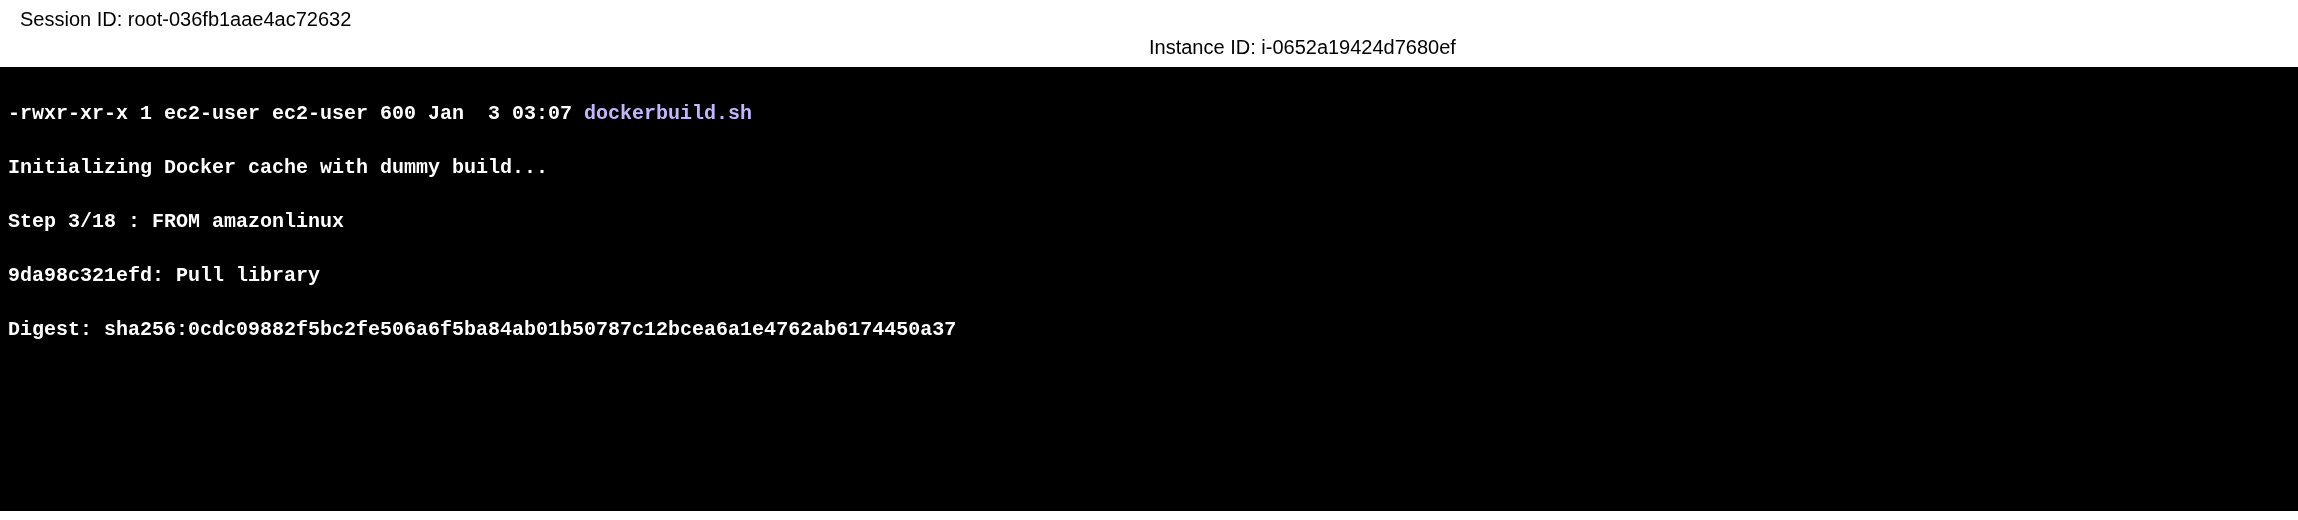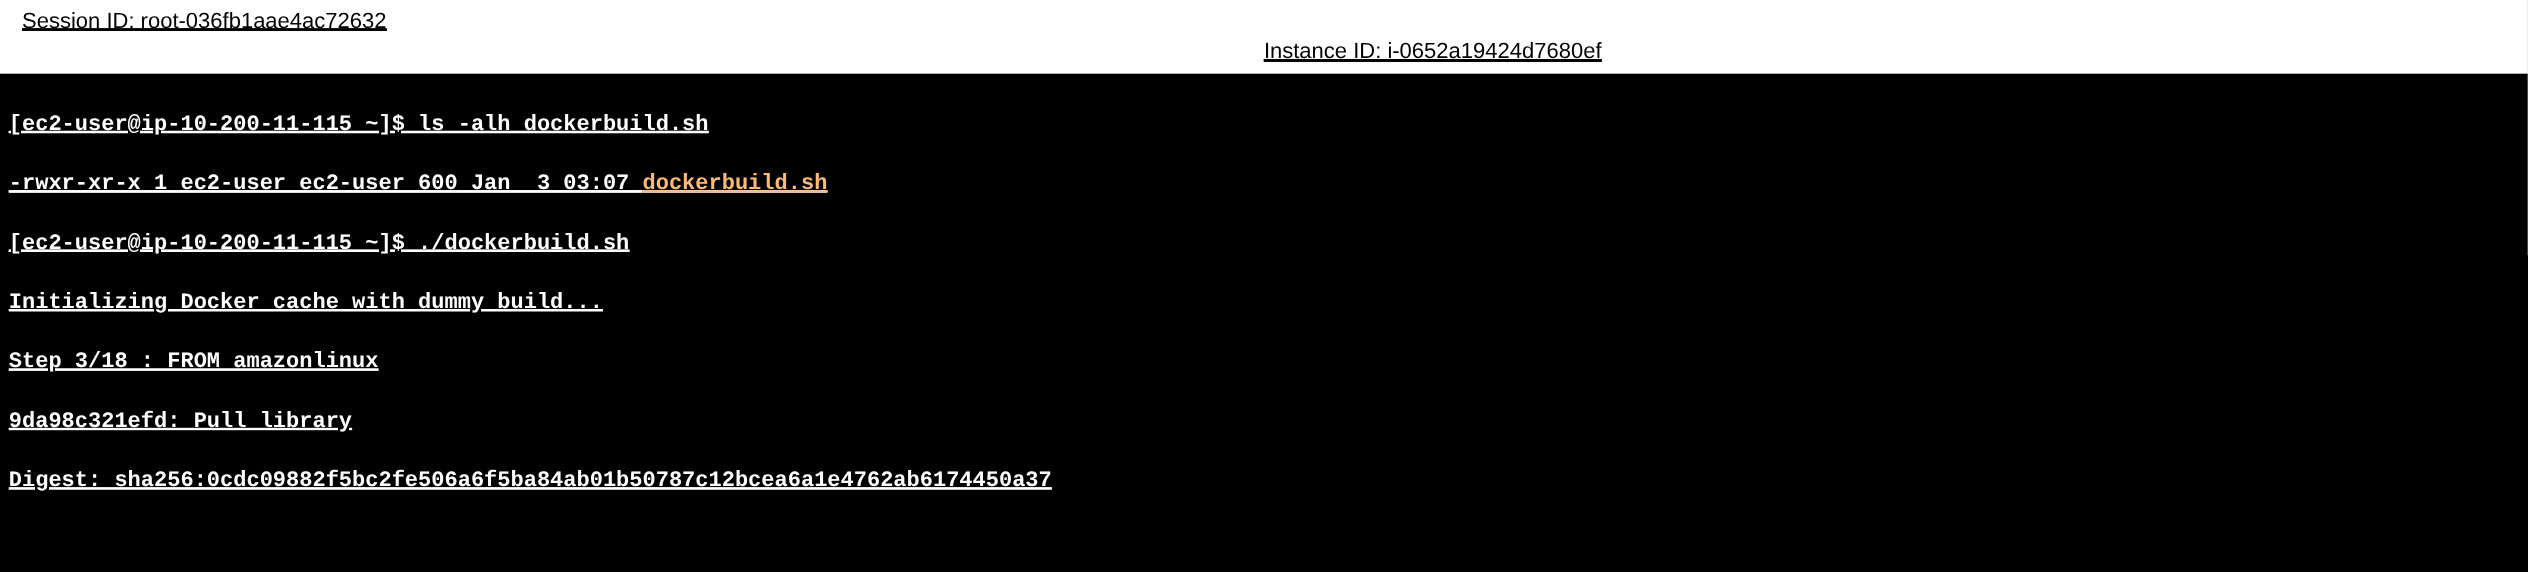--- a/index.html
+++ b/index.html
@@ -1,19 +1,18 @@
 <!DOCTYPE html>
 <html><head>
   <meta charset="utf-8">
   <style>
     * {
       margin: 0;
       padding: 0;
       box-sizing: border-box;
-      text-decoration: underline;
     }
     body {
       font-family: -apple-system, BlinkMacSystemFont, "Segoe UI", Arial, sans-serif;
       background: #ffffff;
       width: 2298px;
     }
     .header {
       display: flex;
       padding: 8px 20px;
       background: #ffffff;
@@ -36,39 +35,37 @@
       padding: 6px 8px;
       white-space: pre;
       font-weight: bold;
       overflow: hidden;
     }
     .terminal .line {
       white-space: pre;
       display: block;
     }
     .green {
-      color: #fdba74;
+      color: #c4b5fd;
     }
   </style>
 </head>
 <body>
 
 <div class="header">
   <div class="header-left">
     <span>Session ID: </span><span>root-036fb1aae4ac72632</span>
   </div>
   <div class="header-right">
     <span>Instance ID: </span><span>i-0652a19424d7680ef</span>
   </div>
 </div>
 
 <div class="terminal">
-<span class="line"><span>[ec2-user@ip-10-200-11-115 ~]$ </span><span>ls -alh dockerbuild.sh</span></span>
 <span class="line"><span>-rwxr-xr-x 1 ec2-user ec2-user 600 Jan  3 03:07 </span><span class="green">dockerbuild.sh</span></span>
-<span class="line"><span>[ec2-user@ip-10-200-11-115 ~]$ </span><span>./dockerbuild.sh</span></span>
 <span class="line">Initializing Docker cache with dummy build...</span>
 <span class="line">Step 3/18 : FROM amazonlinux</span>
 <span class="line">9da98c321efd: Pull library</span>
 <span class="line">Digest: sha256:0cdc09882f5bc2fe506a6f5ba84ab01b50787c12bcea6a1e4762ab6174450a37</span>
 
 
 
 
 
 </div>

